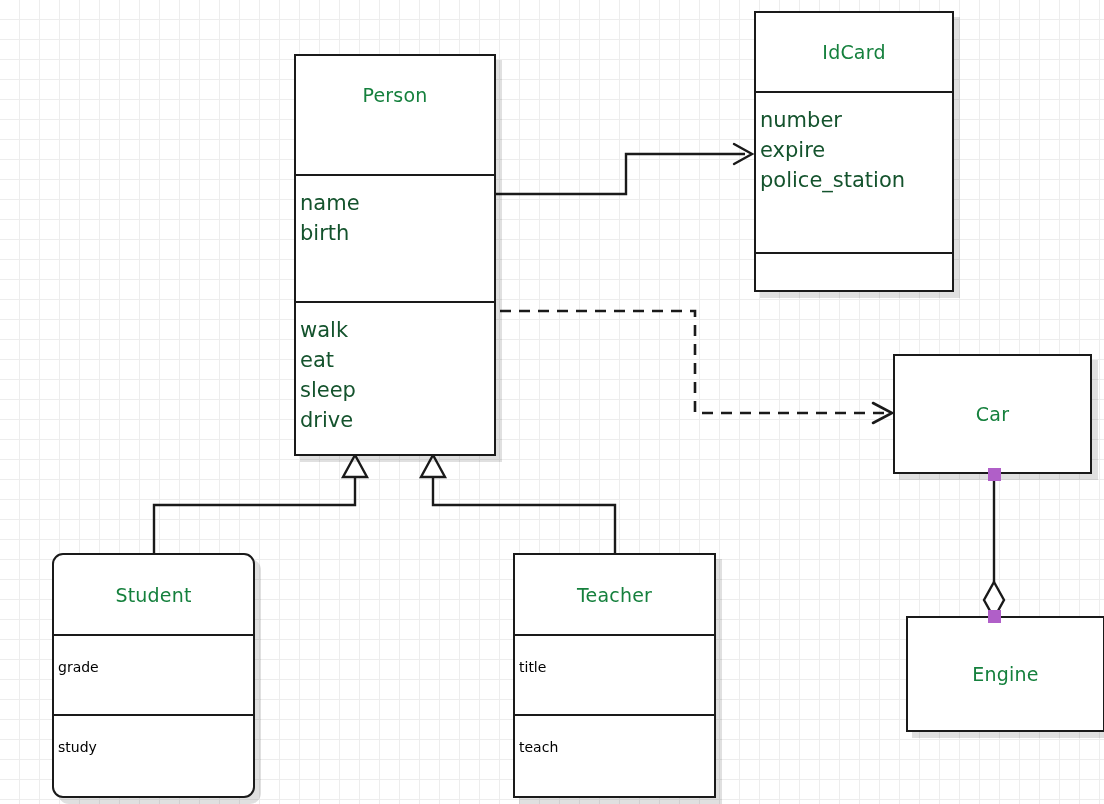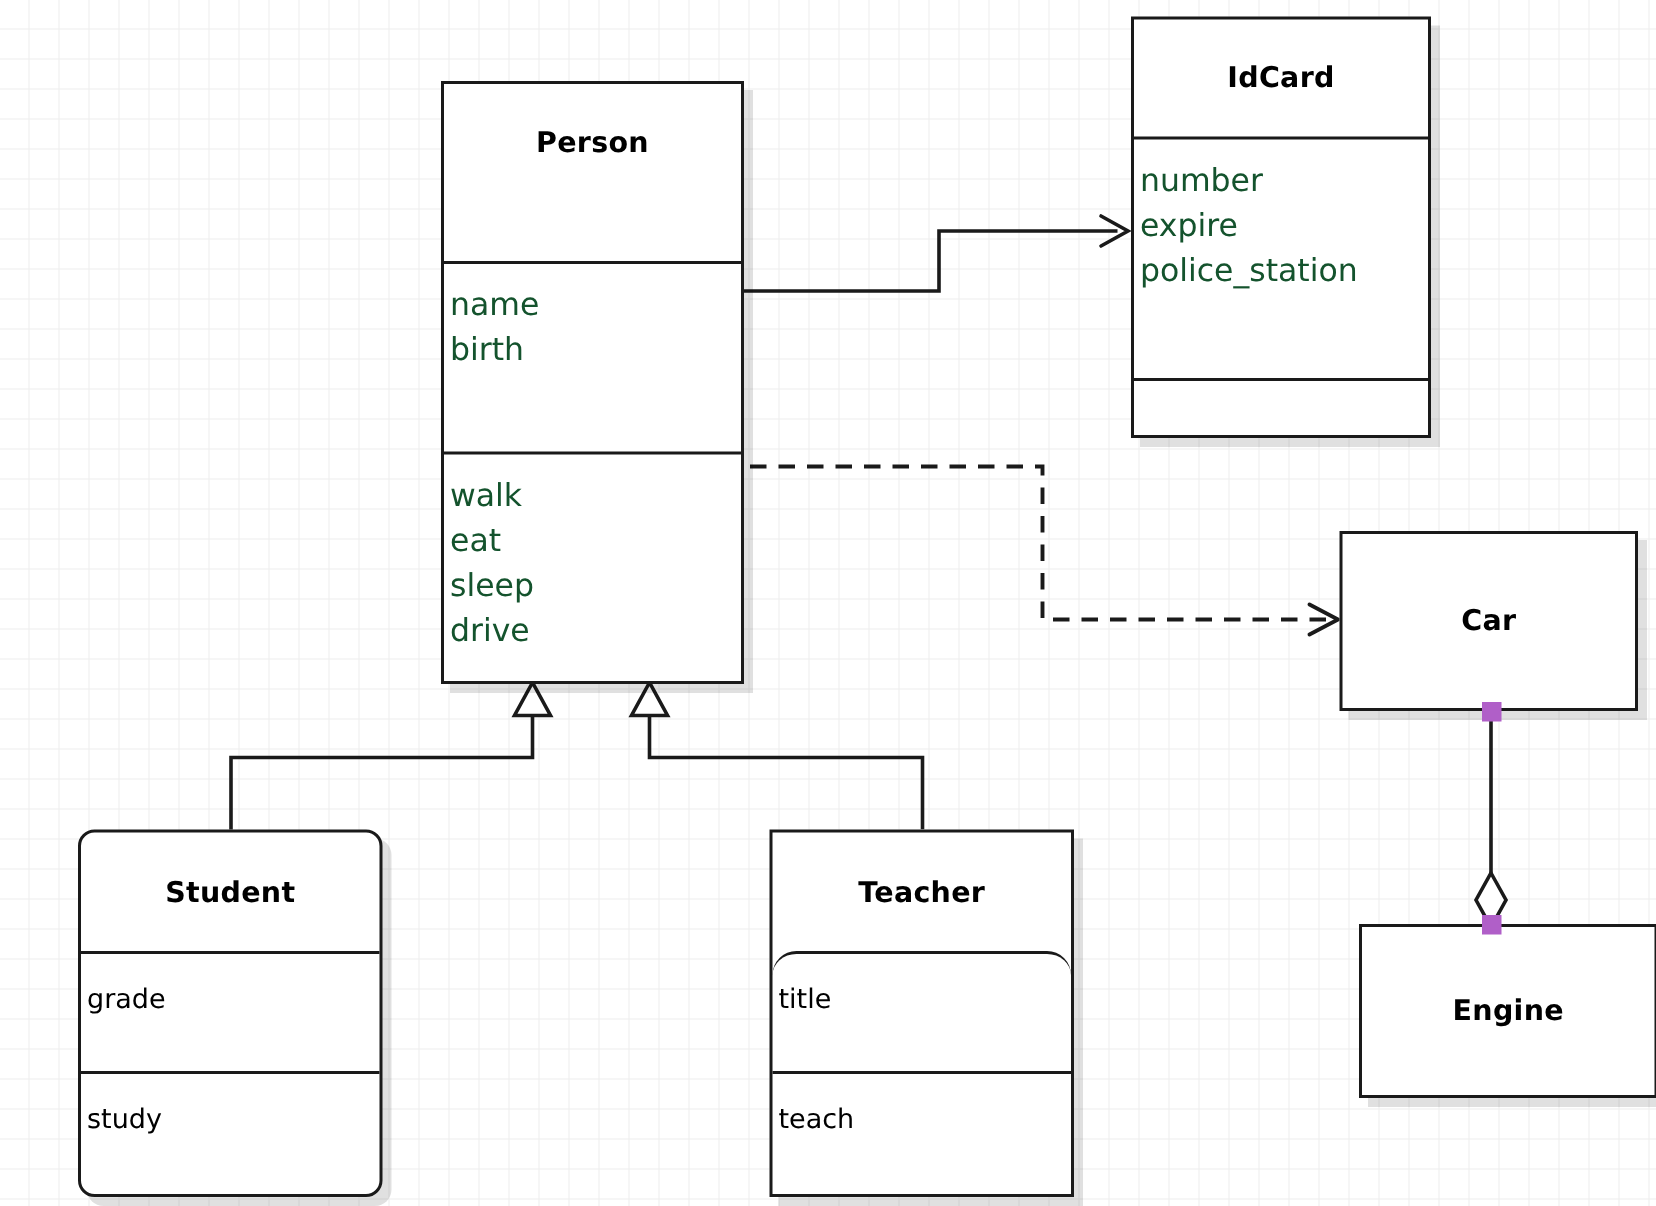--- a/index.html
+++ b/index.html
@@ -45,40 +45,40 @@
     box-sizing: border-box;
     overflow: hidden;
   }
   .uml-class .compartment + .compartment {
     border-top: 2px solid #1a1a1a;
   }
   .cmp-title {
     display: flex;
     align-items: center;
     justify-content: center;
-    font-weight: bold;
+    font-weight: normal;
     font-size: 19px;
-    color: #000000;
+    color: #15803d;
     letter-spacing: 0.2px;
   }
   .cmp-list {
     padding: 12px 0 0 4px;
     font-size: 21px;
     line-height: 30px;
     color: #14532d;
   }
   .cmp-list .row {
     white-space: nowrap;
   }
   .cmp-empty {
     
   }
   .cmp-single {
     padding: 16px 0 0 4px;
-    font-size: 18px;
+    font-size: 14px;
     line-height: 30px;
     color: #000000;
   }
 
   
   .handle {
     position: absolute;
     width: 13px;
     height: 13px;
     background: #b05fc8;
@@ -146,21 +146,21 @@
     <div class="compartment cmp-single" style="height:80px;">
       <div class="row">grade</div>
     </div>
     <div class="compartment cmp-single" style="height:82px;">
       <div class="row">study</div>
     </div>
   </div>
 
   <div class="uml-class" style="left:513px; top:553px; width:203px; height:245px;">
     <div class="compartment cmp-title" style="height:79px;">Teacher</div>
-    <div class="compartment cmp-single" style="height:80px;border-radius:16px;">
+    <div class="compartment cmp-single" style="height:80px;">
       <div class="row">title</div>
     </div>
     <div class="compartment cmp-single" style="height:82px;">
       <div class="row">teach</div>
     </div>
   </div>
 
   <div class="uml-class" style="left:893px; top:354px; width:199px; height:120px;">
     <div class="compartment cmp-title" style="height:100%;">Car</div>
   </div>

